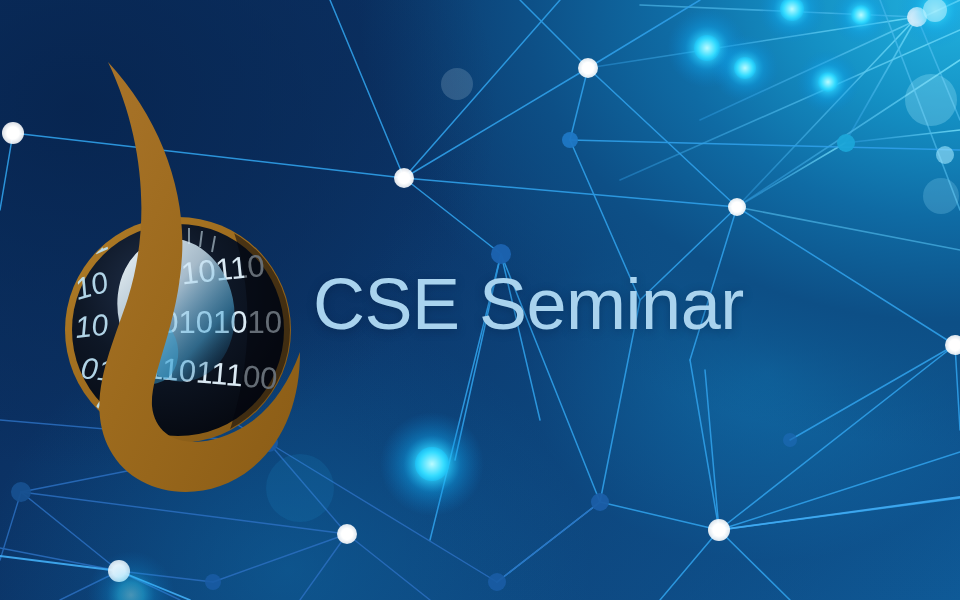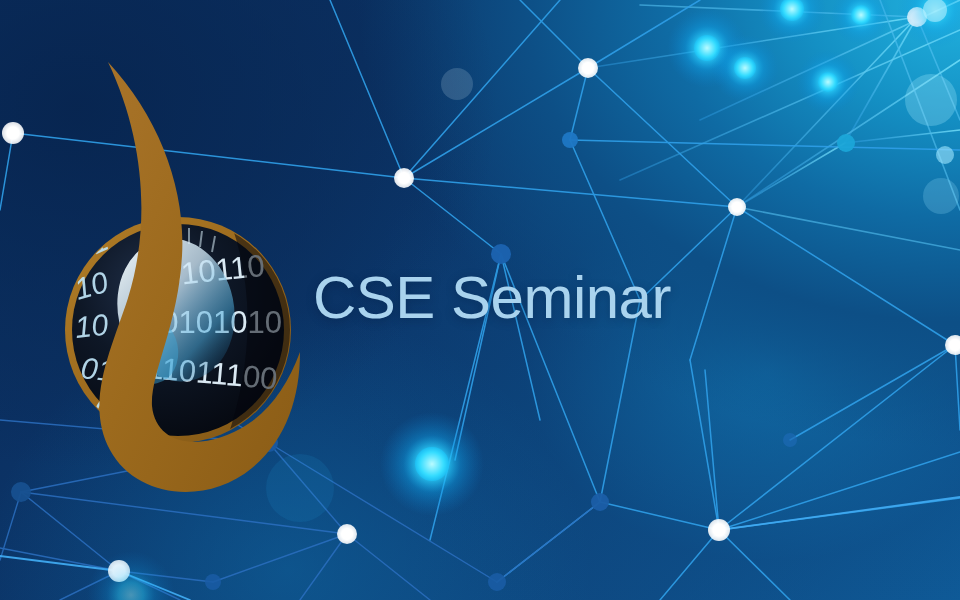--- a/index.html
+++ b/index.html
@@ -34,21 +34,21 @@
     position: absolute;
     inset: 0;
   }
   .title-layer {
     pointer-events: none;
   }
   #title {
     position: absolute;
     left: 313px;
     top: 268px;
-    font-size: 60px;
+    font-size: 72px;
     font-weight: 400;
     letter-spacing: -0.5px;
     color: #a9d3ee;
     line-height: 1;
     white-space: nowrap;
     text-shadow: 0 2px 10px rgba(4,24,54,0.35);
   }
   svg { display: block; }
 </style>
 </head>

